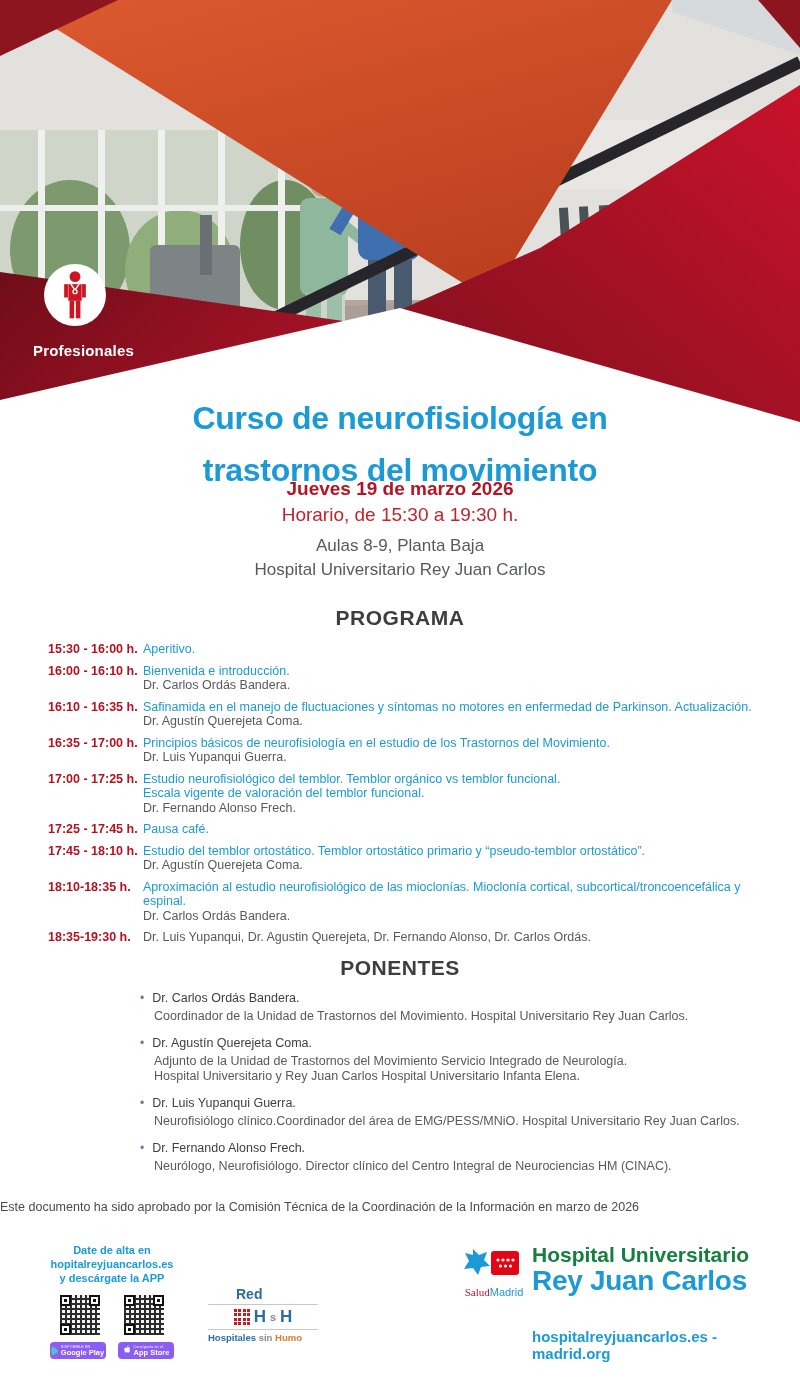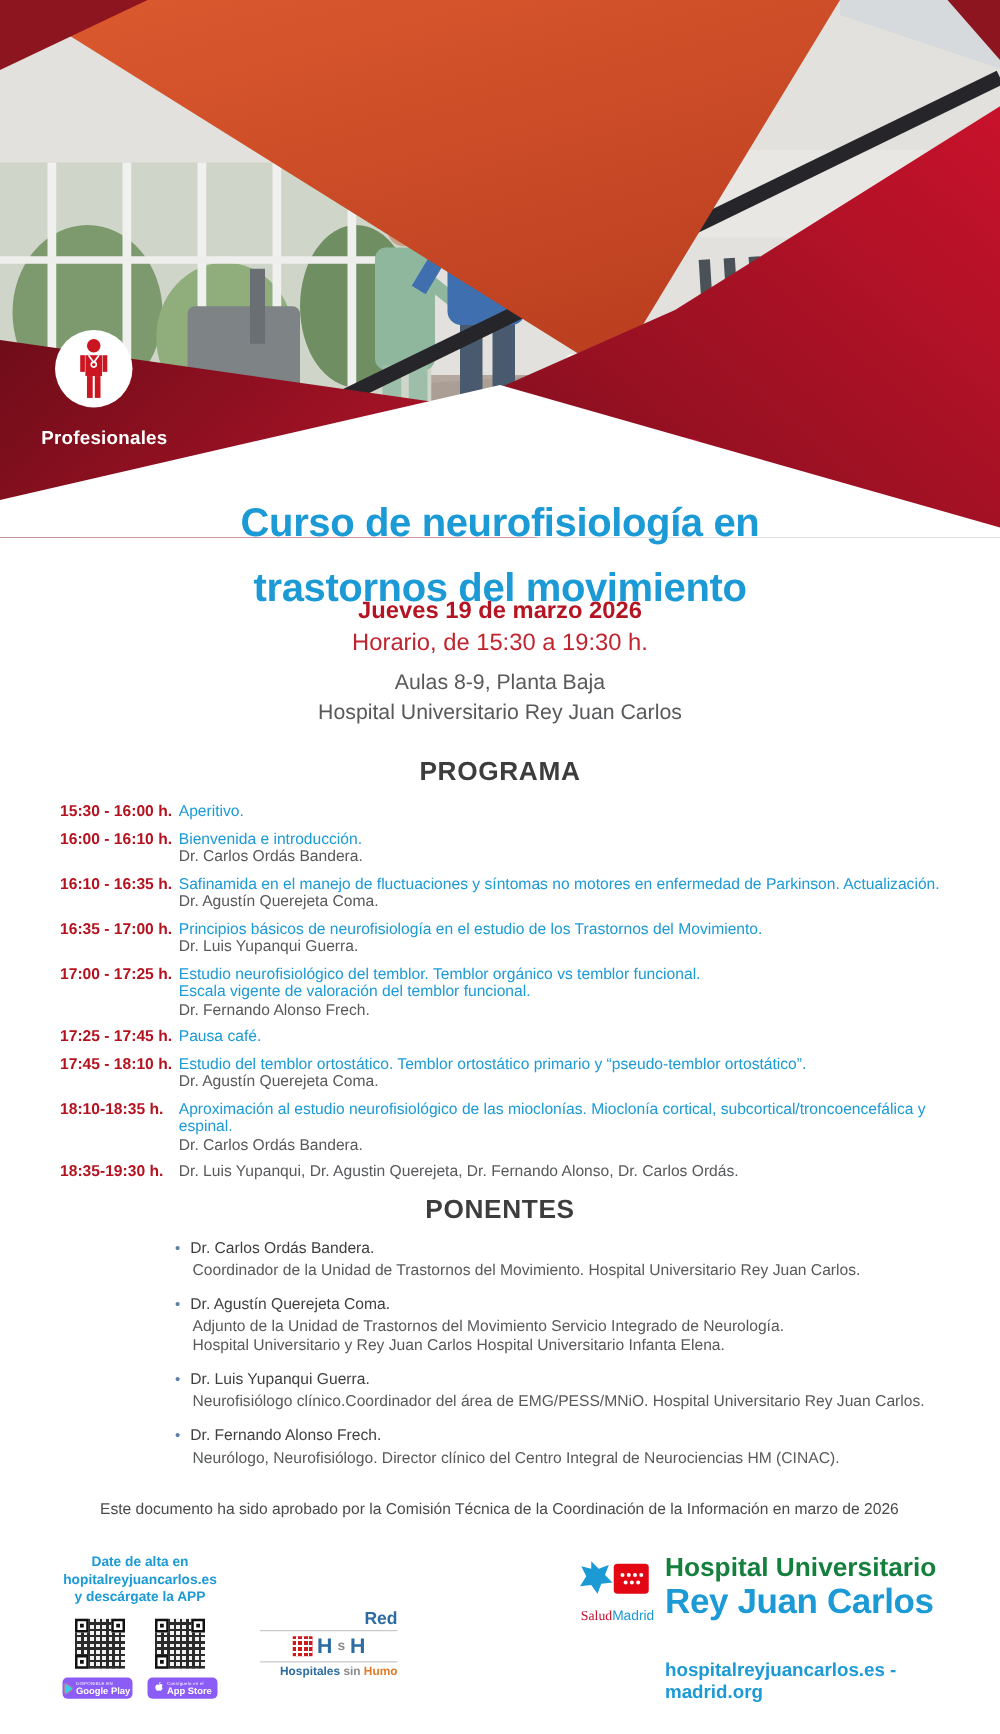--- a/index.html
+++ b/index.html
@@ -54,21 +54,21 @@
   
   .ponentes-list { position:absolute; top:990px; left:140px; width:600px; }
   .ponente-item { margin-bottom:11px; }
   .ponente-name-row { display:flex; align-items:baseline; }
   .bullet { color:#5b7fa6; font-size:12px; margin-right:8px; }
   .ponente-name { color:#3f3f3f; font-size:12.5px; line-height:16px; }
   .desc-line { display:block; color:#58595b; font-size:12.5px; line-height:15px; margin-left:14px; margin-top:3px; }
   .desc-line + .desc-line { margin-top:0; }
 
   
-  .approval { position:absolute; top:1200px; left:0; width:799px; text-align:center;
+  .approval { position:absolute; top:1200px; left:0; width:799px; text-align:left;
               color:#4a4a4a; font-size:12.5px; }
 
   .app-block { position:absolute; left:22px; top:1243px; width:180px; text-align:center; }
   .app-line { color:#1b9ad6; font-size:11px; font-weight:bold; line-height:14px; }
   .qr-row { margin-top:8px; display:flex; justify-content:center; gap:20px; }
   .qr {
     position:relative; width:44px; height:44px; background:#fff; border:2px solid #fff;
     background-image:
       repeating-linear-gradient(0deg, #2b2b2b 0 2px, transparent 2px 5px),
       repeating-linear-gradient(90deg, #2b2b2b 0 2px, #f2f2f2 2px 5px);
@@ -81,21 +81,21 @@
     width:56px; height:17px; background:#8b5cf6; border-radius:4px; color:#fff;
     display:flex; align-items:center; justify-content:center; gap:3px; cursor:pointer;
   }
   .store-texts { display:flex; flex-direction:column; align-items:flex-start; }
   .store-small { font-size:3.5px; line-height:4px; letter-spacing:.2px; }
   .store-big { font-size:7.5px; font-weight:bold; line-height:8px; }
   .play-tri { width:0; height:0; border-top:4px solid transparent; border-bottom:4px solid transparent;
               border-left:6px solid #2fd0f0; filter:drop-shadow(0 0 1px #ffd400); }
   .apple-glyph { font-size:9px; line-height:9px; }
 
-  .hsh-block { position:absolute; left:208px; top:1286px; width:110px; text-align:right; }
+  .hsh-block { position:absolute; left:208px; top:1286px; width:110px; text-align:left; }
   .hsh-red { color:#2d6ca2; font-size:14px; font-weight:bold; margin-left:28px; }
   .hsh-mid { display:flex; align-items:center; justify-content:center; gap:4px; margin-top:2px;
              border-top:1px solid #c9c9c9; border-bottom:1px solid #c9c9c9; padding:2px 0; }
   .hsh-square { width:16px; height:16px; background:#cc1a1a;
     background-image:
       repeating-linear-gradient(0deg, transparent 0 3px, #fff 3px 4.5px),
       repeating-linear-gradient(90deg, transparent 0 3px, #fff 3px 4.5px); }
   .hsh-h { color:#2d6ca2; font-size:17px; font-weight:bold; }
   .hsh-s { color:#8a8a8a; font-size:11px; font-weight:bold; }
   .hsh-tag { margin-top:2px; font-size:9.5px; font-weight:bold; }

